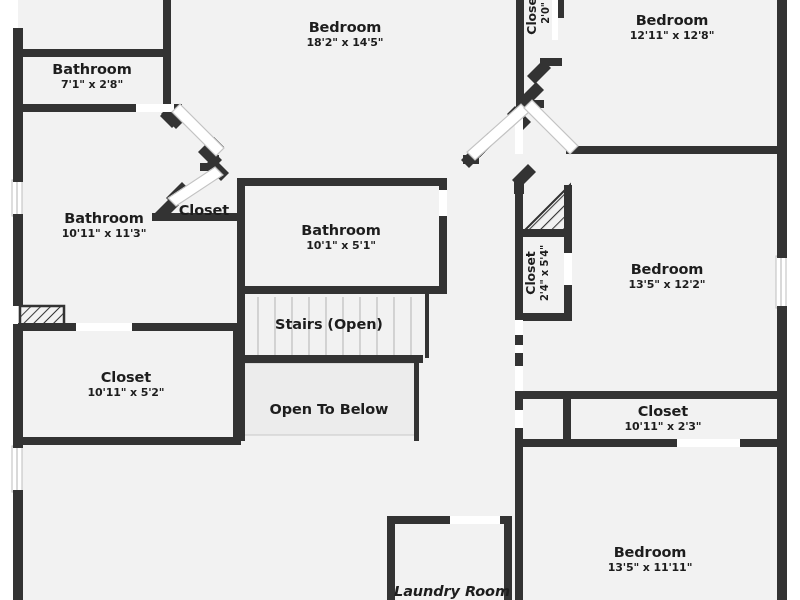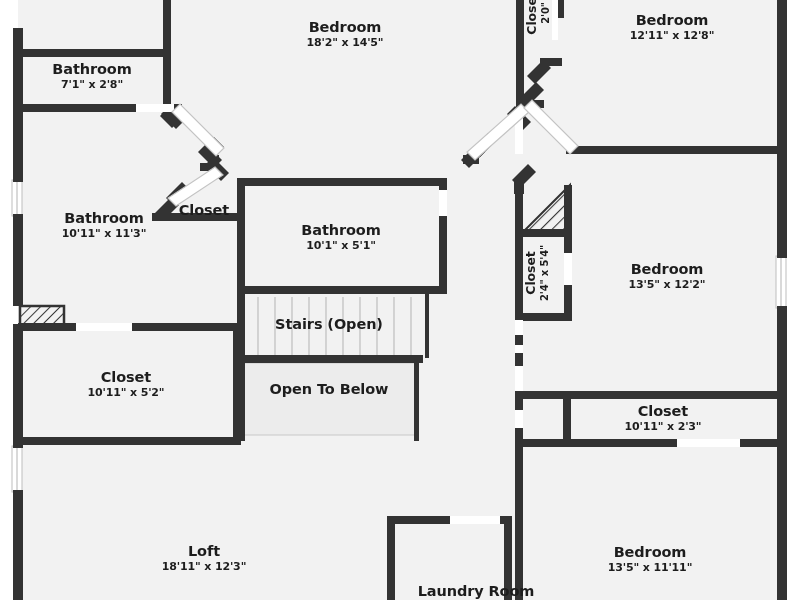--- a/index.html
+++ b/index.html
@@ -302,36 +302,32 @@
 
   <div class="room-label nodim" style="left:329px; top:325px;">
     <span class="rl-name">Stairs (Open)</span>
   </div>
 
   <div class="room-label" style="left:126px; top:385px;">
     <span class="rl-name">Closet</span>
     <span class="rl-dim">10'11" x 5'2"</span>
   </div>
 
-  <div class="room-label nodim" style="left:329px; top:390px;">
+  <div class="room-label nodim" style="left:329px; top:410px;">
     <span class="rl-name">Open To Below</span>
   </div>
 
   <div class="room-label" style="left:663px; top:419px;">
     <span class="rl-name">Closet</span>
     <span class="rl-dim">10'11" x 2'3"</span>
   </div>
 
-  <div class="room-label" style="left:204px; top:559px;">
-    <span class="rl-name">Loft</span>
-    <span class="rl-dim">18'11" x 12'3"</span>
-  </div>
 
   <div class="room-label" style="left:650px; top:560px;">
     <span class="rl-name">Bedroom</span>
     <span class="rl-dim">13'5" x 11'11"</span>
   </div>
 
-  <div class="room-label nodim" style="left:476px; top:592px;">
+  <div class="room-label nodim" style="left:452px; top:592px;font-style:italic;">
     <span class="rl-name">Laundry Room</span>
   </div>
 
 </div>
 
 </body></html>

